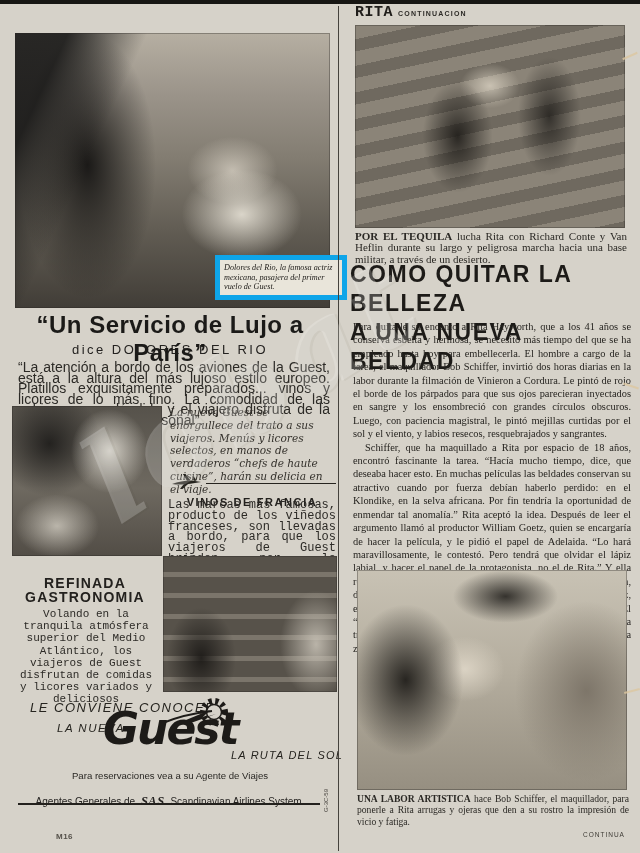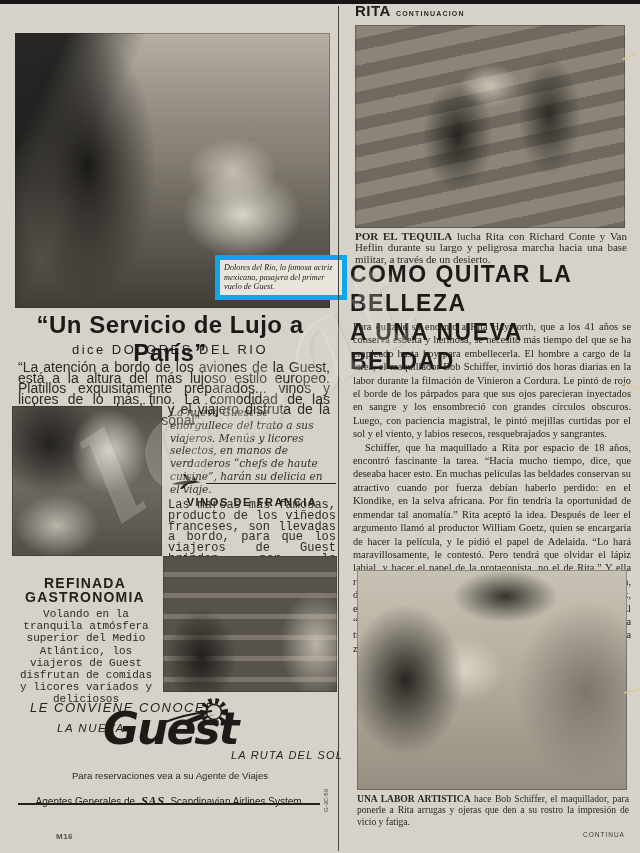--- a/index.html
+++ b/index.html
@@ -69,21 +69,21 @@
     font-size:12.5px;letter-spacing:.5px;padding:0 3px;margin-top:24px;}
   .ad-rule{left:18px;top:803px;width:302px;height:2px;background:#23211d;}
   .ad-code{left:323px;top:772px;font-family:"Liberation Sans",sans-serif;font-size:6px;
     color:#4a4742;transform:rotate(-90deg);transform-origin:left top;white-space:nowrap;
     top:812px;}
   .page-number{left:8px;top:832px;font-family:"Liberation Sans",sans-serif;
     font-size:8px;font-weight:700;color:#55514a;letter-spacing:.5px;margin-left:48px;}
   
   .col-divider{left:338px;top:6px;width:1px;height:845px;background:#45423c;}
   .rita-header{left:355px;top:2px;}
-  .rita-title{font-family:Liberation Sans, sans-serif;font-weight:700;font-size:15px;
+  .rita-title{font-family:Liberation Mono, monospace;font-weight:700;font-size:15px;
     letter-spacing:.5px;color:#201e1b;margin-top:44px;}
   .rita-sub{font-family:"Liberation Sans",sans-serif;font-size:7px;font-weight:700;
     letter-spacing:1.2px;color:#2c2a26;margin-left:5px;}
   .fight-photo{left:355px;top:25px;width:270px;height:203px;
     background:
       radial-gradient(ellipse 50px 80px at 38% 55%, rgba(25,23,20,.85), transparent 70%),
       radial-gradient(ellipse 45px 85px at 72% 45%, rgba(30,28,25,.8), transparent 70%),
       radial-gradient(ellipse 40px 30px at 50% 30%, rgba(222,214,198,.75), transparent 75%),
       repeating-linear-gradient(168deg,#8b8478 0 14px,#6f695f 14px 26px),
       #7c766b;}

